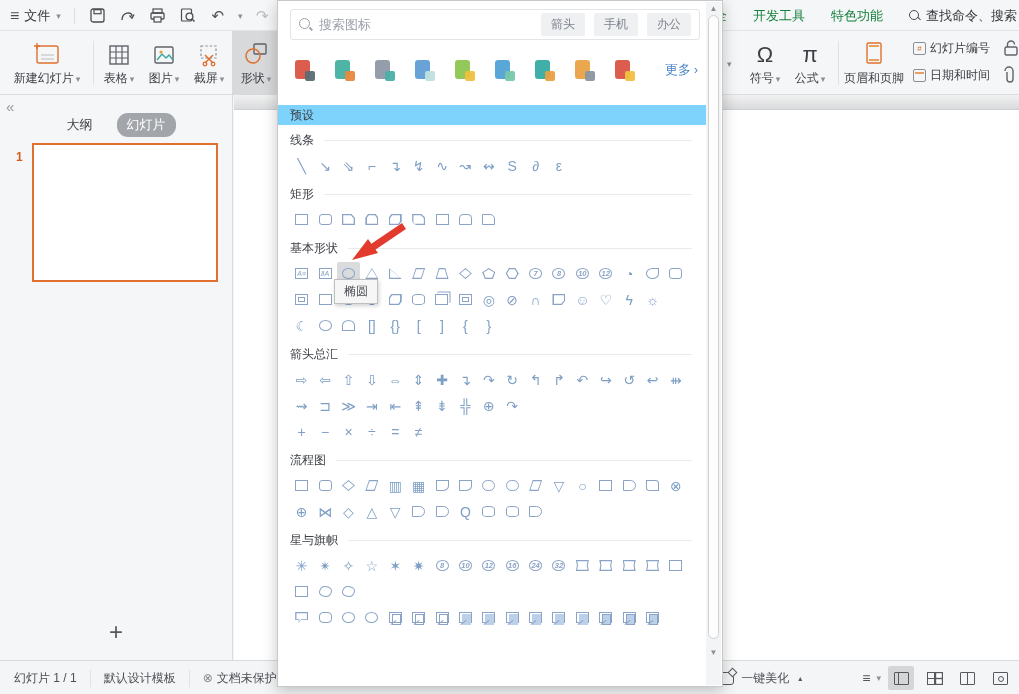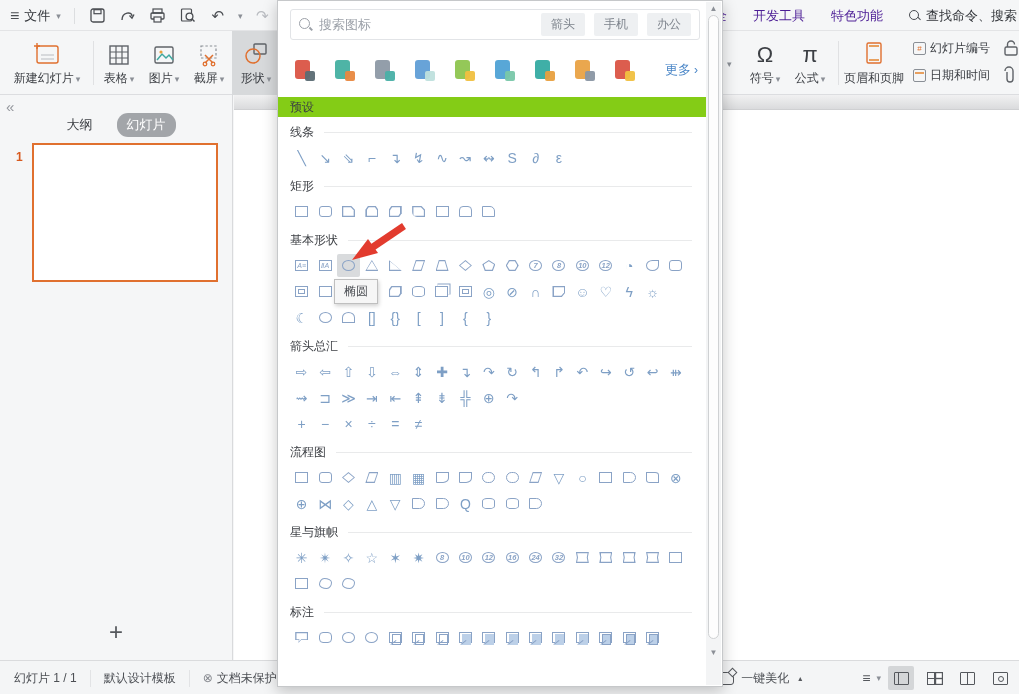--- a/index.html
+++ b/index.html
@@ -13,21 +13,21 @@
   .burger { font-size:16px; color:#4a4d52; letter-spacing:-1px; }
   .file-label { font-size:13px; color:#33363b; }
   .chev { font-size:9px; color:#8b8f96; }
   .mb-sep { width:1px; height:16px; background:#dcdee0; margin:0 7px; }
   .qat { display:flex; align-items:center; gap:10px; }
   .qat .qi { width:20px; height:20px; display:flex; align-items:center; justify-content:center; }
   .qat svg { display:block; }
   .undo-ch { font-size:15px; color:#4a4d52; }
   .redo-ch { font-size:15px; color:#b9bcc1; }
   .mb-right { position:absolute; right:0; top:0; height:31px; display:flex; align-items:center; gap:26px; padding-right:2px; white-space:nowrap; overflow:hidden; }
-  .mb-tab { font-size:13px; color:#4c1d95; }
+  .mb-tab { font-size:13px; color:#15803d; }
   .mb-search { display:flex; align-items:center; gap:5px; color:#33363b; font-size:13px; }
   .mag { position:relative; width:12px; height:12px; }
   .mag::before { content:""; position:absolute; left:0; top:0; width:8px; height:8px; border:1.4px solid #4a4d52; border-radius:50%; }
   .mag::after { content:""; position:absolute; left:8px; top:8px; width:4px; height:1.4px; background:#4a4d52; transform:rotate(45deg); }
 
   
   .ribbon { position:absolute; top:31px; left:0; right:0; height:64px; background:#f5f6f7; border-bottom:1px solid #dcdde0; }
   .rb-item { position:absolute; top:0; height:64px; display:flex; flex-direction:column; align-items:center; justify-content:center; gap:3px; }
   .rb-label { font-size:12px; color:#3c3f44; white-space:nowrap; }
   .rb-label .chev { margin-left:2px; }
@@ -89,21 +89,21 @@
   .qicons { position:absolute; left:14px; top:47px; right:24px; height:44px; display:flex; align-items:center; }
   .qicon { position:relative; width:24px; height:24px; margin-right:16px; flex:0 0 auto; }
   .qicon .b1 { position:absolute; left:3px; top:2px; width:15px; height:19px; border-radius:3px; opacity:.92; }
   .qicon .b2 { position:absolute; right:1px; bottom:1px; width:10px; height:10px; border-radius:2px; opacity:.95; }
   .more { margin-left:auto; color:#4a86c7; font-size:13px; white-space:nowrap; }
   .more .gt { font-size:12px; margin-left:3px; }
   .panel-scroll { position:absolute; left:0; right:16px; top:94px; bottom:0; overflow:hidden; }
   .sec { display:flex; align-items:center; height:25px; padding:0 14px 0 12px; margin-top:3px; }
   .sec .t { font-size:12px; color:#3b3e43; margin-right:10px; white-space:nowrap; }
   .sec .ln { flex:1; height:1px; background:#e9eaeb; }
-  .sec.preset { background:#84cc16; height:20px; margin-top:2px;text-align:right; }
+  .sec.preset { background:#7dd3fc; height:20px; margin-top:10px;text-align:right; }
   .srow { display:flex; padding:1px 0 2px 12px; }
   .shp { width:23.4px; height:23px; display:flex; align-items:center; justify-content:center; color:#7e9fc5; font-size:14px; line-height:1; border-radius:2px; }
   .shp.hl { background:#d9dbdd; }
   .shp .s { width:13px; height:11px; border:1px solid #8aa3c6; display:inline-flex; align-items:center; justify-content:center; position:relative; }
   .s-round { border-radius:3px; }
   .s-rtop { border-radius:4px 4px 0 0; }
   .s-rone { border-radius:0 5px 0 0; }
   .s-snip1 { clip-path:polygon(0 0,72% 0,100% 35%,100% 100%,0 100%); }
   .s-snip2 { clip-path:polygon(20% 0,80% 0,100% 35%,100% 100%,0 100%,0 35%); }
   .s-snipd { clip-path:polygon(0 35%,20% 0,100% 0,100% 65%,80% 100%,0 100%); }
@@ -722,24 +722,20 @@
           <span class="shp">
             <i class="s s-scroll"></i>
           </span>
           <span class="shp">
             <i class="s s-wave"></i>
           </span>
           <span class="shp">
             <i class="s s-wave"></i>
           </span>
         </div>
-        <div class="sec">
-          <span class="t">标注</span>
-          <span class="ln"></span>
-        </div>
         <div class="srow">
           <span class="shp">
             <i class="s s-co pg"></i>
           </span>
           <span class="shp">
             <i class="s s-cor"></i>
           </span>
           <span class="shp">
             <i class="s s-coo"></i>
           </span>

